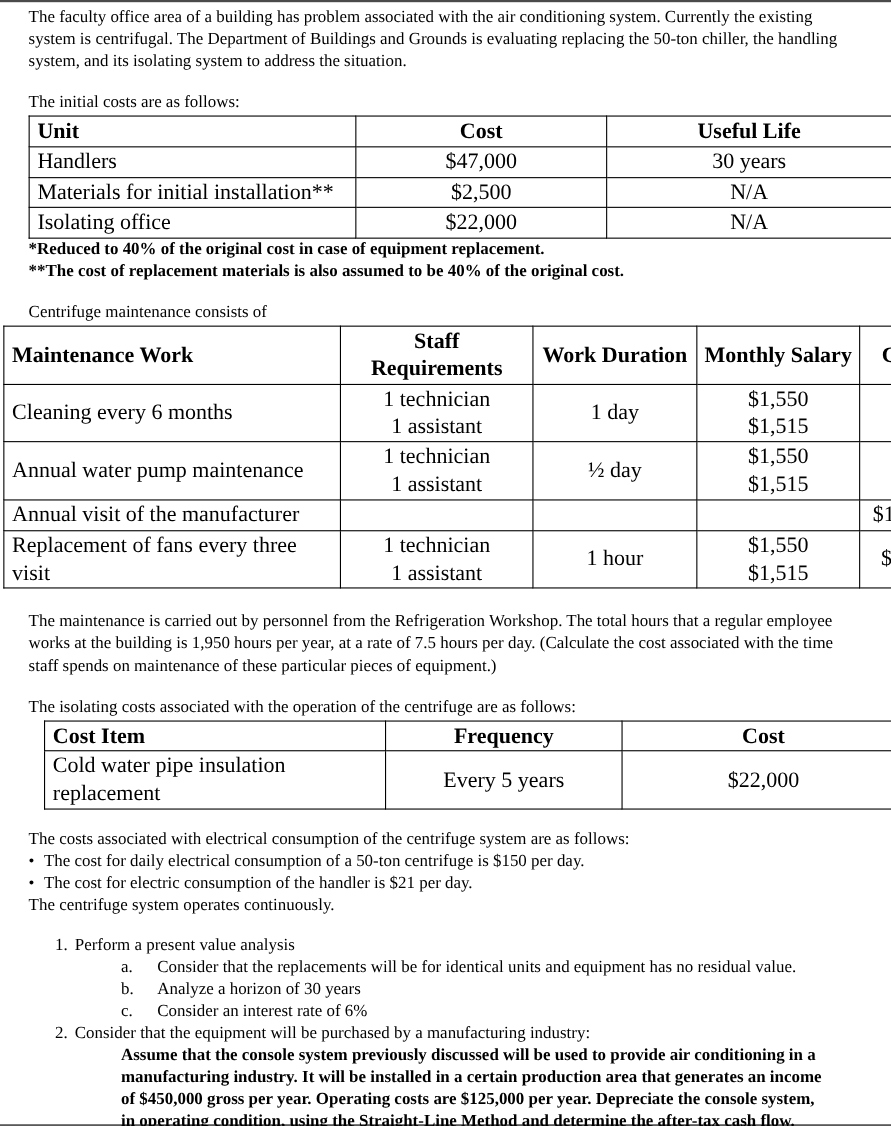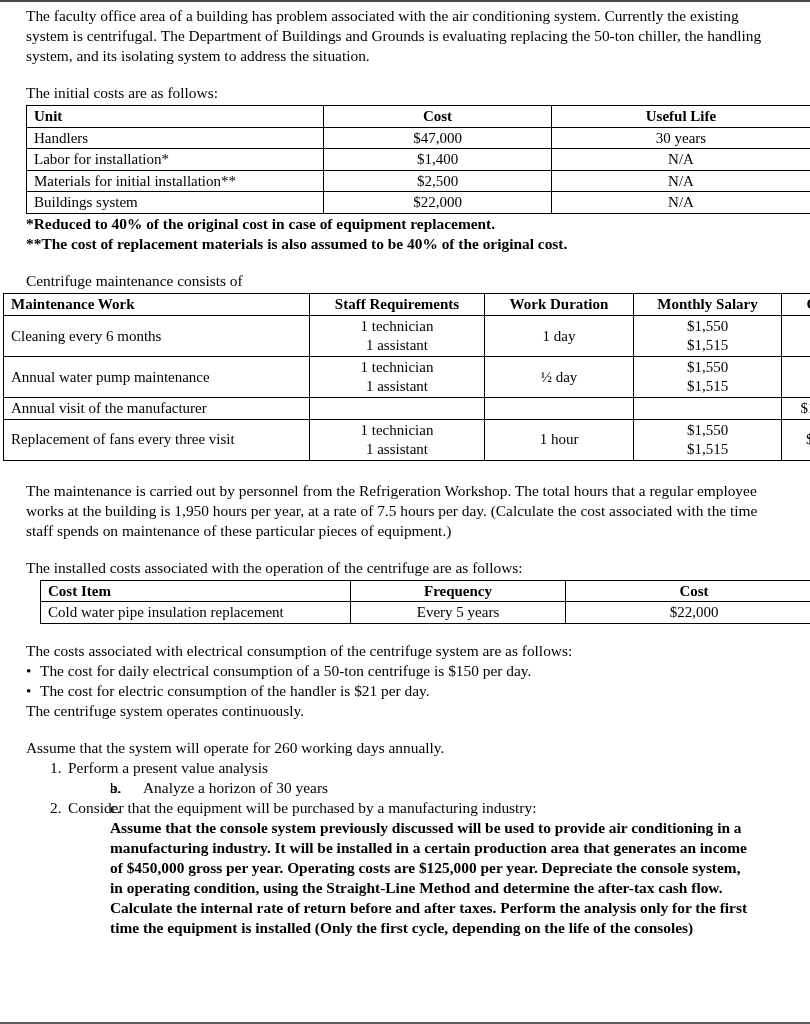--- a/index.html
+++ b/index.html
@@ -47,21 +47,21 @@
     margin: 0;
     padding: 0 28px 0 26px;
     text-align: left;
   }
   .gap-md { height: 17px; }
   .gap-lg { height: 20px; }
 
   table.doc-table {
     border-collapse: collapse;
     table-layout: fixed;
-    font-size: 15px;
+    font-size: 20px;
     line-height: 1.24;
   }
   table.doc-table td, table.doc-table th {
     border: 1.4px solid #000000;
     padding: 1px 5px;
     vertical-align: middle;
   }
   table.doc-table th {
     font-weight: bold;
     text-align: center;
@@ -182,31 +182,26 @@
           <th class="c-life">Useful Life</th>
         </tr>
       </thead>
       <tbody>
         <tr>
           <td class="c-unit">Handlers</td>
           <td class="c-cost">$47,000</td>
           <td class="c-life">30 years</td>
         </tr>
         <tr>
-          <td class="c-unit">Labor for installation*</td>
-          <td class="c-cost">$1,400</td>
-          <td class="c-life">N/A</td>
-        </tr>
-        <tr>
           <td class="c-unit">Materials for initial installation**</td>
           <td class="c-cost">$2,500</td>
           <td class="c-life">N/A</td>
         </tr>
         <tr>
-          <td class="c-unit">Buildings system</td>
+          <td class="c-unit">Isolating office</td>
           <td class="c-cost">$22,000</td>
           <td class="c-life">N/A</td>
         </tr>
       </tbody>
     </table>
 
     <p class="footnote">*Reduced to 40% of the original cost in case of equipment replacement.</p>
     <p class="footnote">**The cost of replacement materials is also assumed to be 40% of the original cost.</p>
 
     <div class="gap-md"></div>
@@ -272,21 +267,21 @@
         </tr>
       </tbody>
     </table>
 
     <div class="gap-lg"></div>
 
     <p class="para">The maintenance is carried out by personnel from the Refrigeration Workshop. The total hours that a regular employee works at the building is 1,950 hours per year, at a rate of 7.5 hours per day. (Calculate the cost associated with the time staff spends on maintenance of these particular pieces of equipment.)</p>
 
     <div class="gap-md"></div>
 
-    <p class="para">The installed costs associated with the operation of the centrifuge are as follows:</p>
+    <p class="para">The isolating costs associated with the operation of the centrifuge are as follows:</p>
 
     <table class="doc-table t3">
       <thead>
         <tr>
           <th class="c-item">Cost Item</th>
           <th class="c-freq">Frequency</th>
           <th class="c-cost">Cost</th>
         </tr>
       </thead>
       <tbody>
@@ -310,40 +305,41 @@
       <li>
         <span class="bullet-glyph">•</span>
         <span>The cost for electric consumption of the handler is $21 per day.</span>
       </li>
     </ul>
 
     <p class="para">The centrifuge system operates continuously.</p>
 
     <div class="gap-md"></div>
 
-    <p class="para">Assume that the system will operate for 260 working days annually.</p>
 
     <div class="outline">
 
       <div class="li-num">
         <span class="marker">1.</span>
         <span class="li-body">Perform a present value analysis</span>
       </div>
 
       <div class="li-let">
         <span class="marker">a.</span>
+        <span class="li-body">Consider that the replacements will be for identical units and equipment has no residual value.</span>
       </div>
 
       <div class="li-let">
         <span class="marker">b.</span>
         <span class="li-body">Analyze a horizon of 30 years</span>
       </div>
 
       <div class="li-let">
         <span class="marker">c.</span>
+        <span class="li-body">Consider an interest rate of 6%</span>
       </div>
 
       <div class="li-num">
         <span class="marker">2.</span>
         <span class="li-body">Consider that the equipment will be purchased by a manufacturing industry:</span>
       </div>
 
       <p class="sub-para">Assume that the console system previously discussed will be used to provide air conditioning in a manufacturing industry. It will be installed in a certain production area that generates an income of $450,000 gross per year. Operating costs are $125,000 per year. Depreciate the console system, in operating condition, using the Straight-Line Method and determine the after-tax cash flow. Calculate the internal rate of return before and after taxes. Perform the analysis only for the first time the equipment is installed (Only the first cycle, depending on the life of the consoles)</p>
 
     </div>

